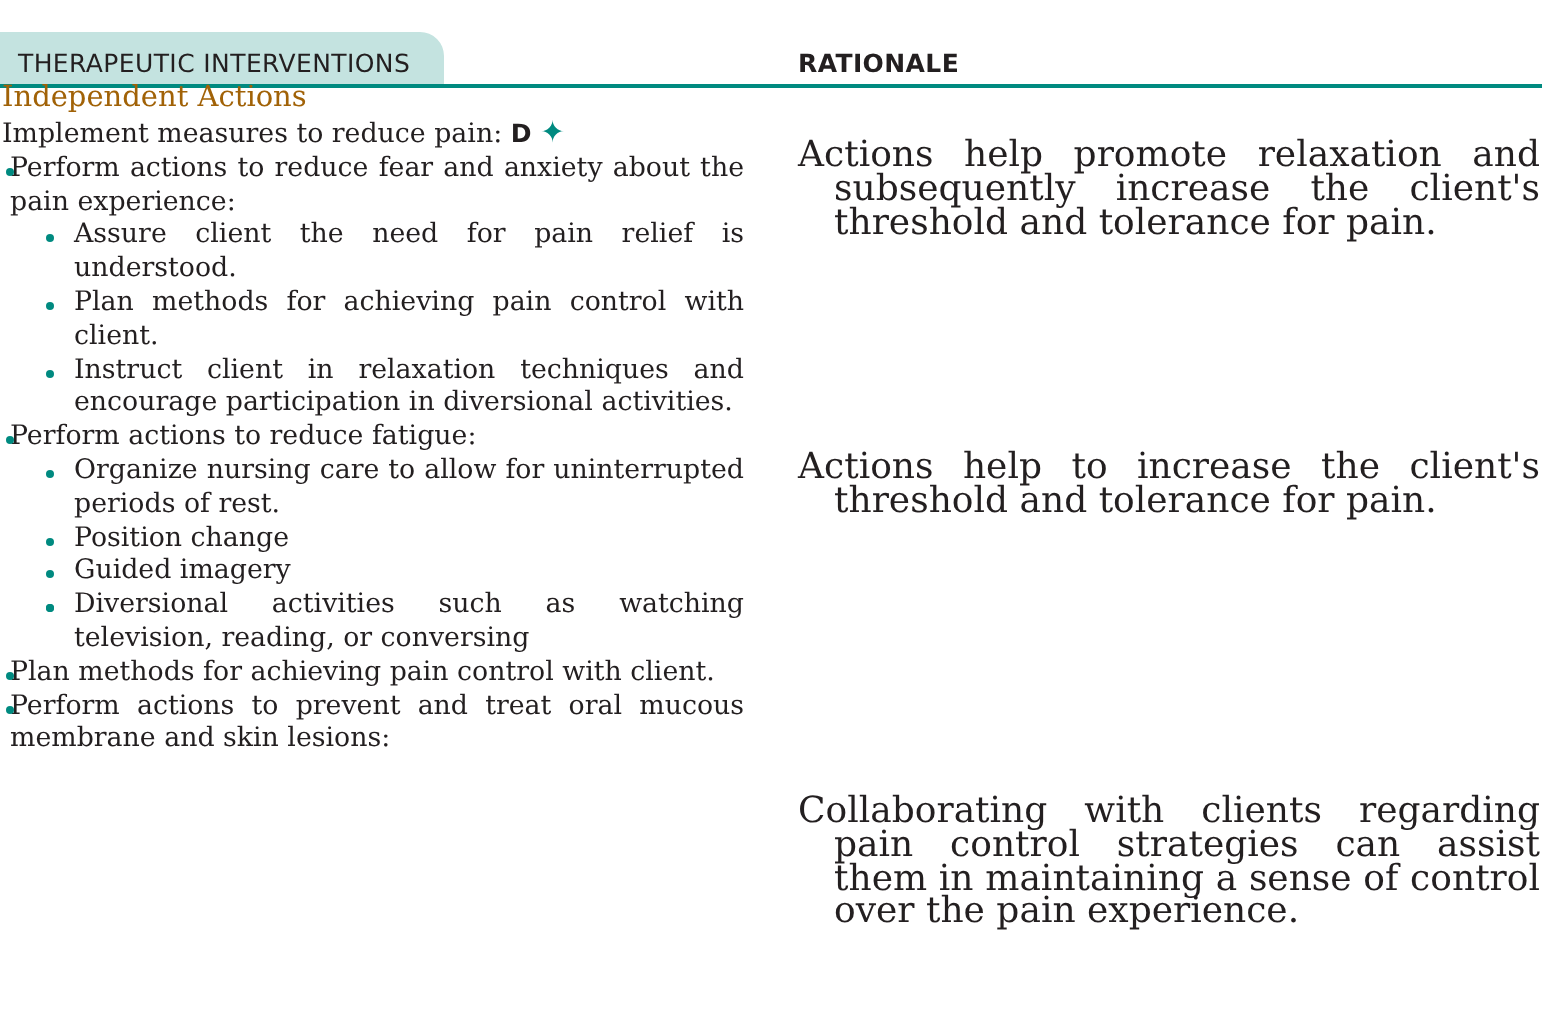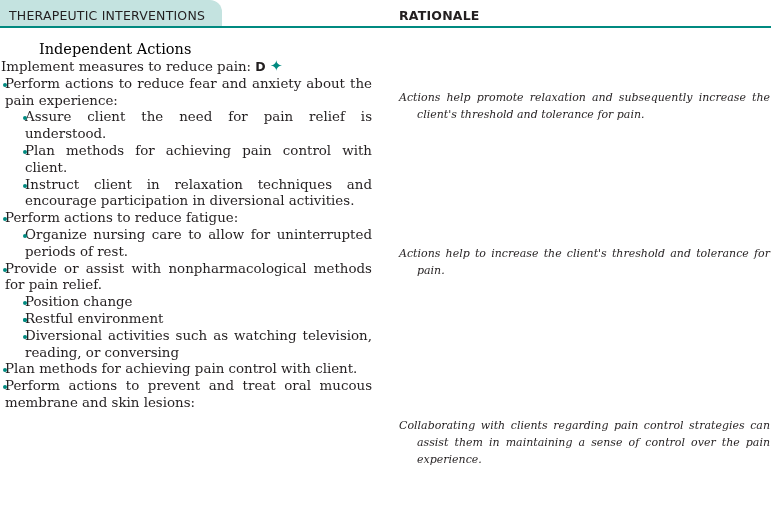--- a/index.html
+++ b/index.html
@@ -1,38 +1,38 @@
 <!DOCTYPE html>
 <html><head>
   <meta charset="utf-8">
   <style>
     html, body { margin: 0; padding: 0; background: #ffffff; }
     body { width: 771px; height: 508px; position: relative; overflow: hidden;
       font-family: "DejaVu Serif", "Liberation Serif", serif; color: #231f20; }
-    .header { position: absolute; left: 0; top: 0; width: 675px; height: 28px; }
+    .header { position: absolute; left: 0; top: 16px; width: 675px; height: 28px; }
     .tab { position: absolute; left: 0; top: 0; width: 222px; height: 26px;
       background: #c4e3e0; border-top-right-radius: 12px; }
     .tab-label, .rat-label { position: absolute; top: 8px;
       font-family: "DejaVu Sans", "Liberation Sans", sans-serif;
       font-size: 12.5px; letter-spacing: 0.2px; color: #231f20; }
     .tab-label { left: 9px; }
     .rat-label { left: 399px; font-weight: bold; }
     .rule { position: absolute; left: 0; top: 26px; width: 771px; height: 2px; background: #008a80; }
 
     .left { position: absolute; left: 1px; top: 41px; width: 371px; font-size: 13.4px; line-height: 16.8px; }
-    .section-title { color: #000000; font-size: 14.5px; line-height: 17px; padding-left: 38px; }
+    .section-title { color: #a16207; font-size: 14.5px; line-height: 17px; }
     .intro .bold-d { font-family: "DejaVu Sans", "Liberation Sans", sans-serif; font-weight: bold; font-size: 12.5px; }
     .intro .diamond { color: #008a80; font-size: 15px; }
     .item { position: relative; padding-left: 4px; text-align: justify; }
-    .item.sub { padding-left: 24px; }
+    .item.sub { padding-left: 36px; }
     .dot { position: absolute; left: 2px; top: 7px; width: 4px; height: 4px; border-radius: 50%; background: #008a80; }
     .item.sub .dot { left: 22px; }
 
-    .rationale { position: absolute; left: 399px; width: 371px; font-style: italic;
-      font-size: 11px; line-height: 16.8px; text-align: justify; padding-left: 18px; text-indent: -18px; box-sizing: border-box; margin-top: 20px; }
+    .rationale { position: absolute; left: 399px; width: 371px; 
+      font-size: 18px; line-height: 16.8px; text-align: justify; padding-left: 18px; text-indent: -18px; box-sizing: border-box; }
     .r1 { top: 70px; }
     .r2 { top: 226px; }
     .r3 { top: 398px; }
   </style>
 </head>
 <body>
 
 <div class="header">
   <div class="tab">
     <span class="tab-label">THERAPEUTIC INTERVENTIONS</span>
@@ -48,24 +48,23 @@
     <span class="bold-d">D</span>
     <span class="diamond">✦</span>
   </div>
   <div id="items">
       <div class="item"><span class="dot"></span><span>Perform actions to reduce fear and anxiety about the pain experience:</span></div>
       <div class="item sub"><span class="dot"></span><span>Assure client the need for pain relief is understood.</span></div>
       <div class="item sub"><span class="dot"></span><span>Plan methods for achieving pain control with client.</span></div>
       <div class="item sub"><span class="dot"></span><span>Instruct client in relaxation techniques and encourage participation in diversional activities.</span></div>
       <div class="item"><span class="dot"></span><span>Perform actions to reduce fatigue:</span></div>
       <div class="item sub"><span class="dot"></span><span>Organize nursing care to allow for uninterrupted periods of rest.</span></div>
-      <div class="item"><span class="dot"></span><span>Provide or assist with nonpharmacological methods for pain relief.</span></div>
       <div class="item sub"><span class="dot"></span><span>Position change</span></div>
+      <div class="item sub"><span class="dot"></span><span>Guided imagery</span></div>
       <div class="item sub"><span class="dot"></span></div>
-      <div class="item sub"><span class="dot"></span><span>Restful environment</span></div>
       <div class="item sub"><span class="dot"></span><span>Diversional activities such as watching television, reading, or conversing</span></div>
       <div class="item"><span class="dot"></span><span>Plan methods for achieving pain control with client.</span></div>
       <div class="item"><span class="dot"></span><span>Perform actions to prevent and treat oral mucous membrane and skin lesions:</span></div>
     </div>
 </div>
 
 <div class="rationale r1">Actions help promote relaxation and subsequently increase the client's threshold and tolerance for pain.</div>
 <div class="rationale r2">Actions help to increase the client's threshold and tolerance for pain.</div>
 <div class="rationale r3">Collaborating with clients regarding pain control strategies can assist them in maintaining a sense of control over the pain experience.</div>
 

